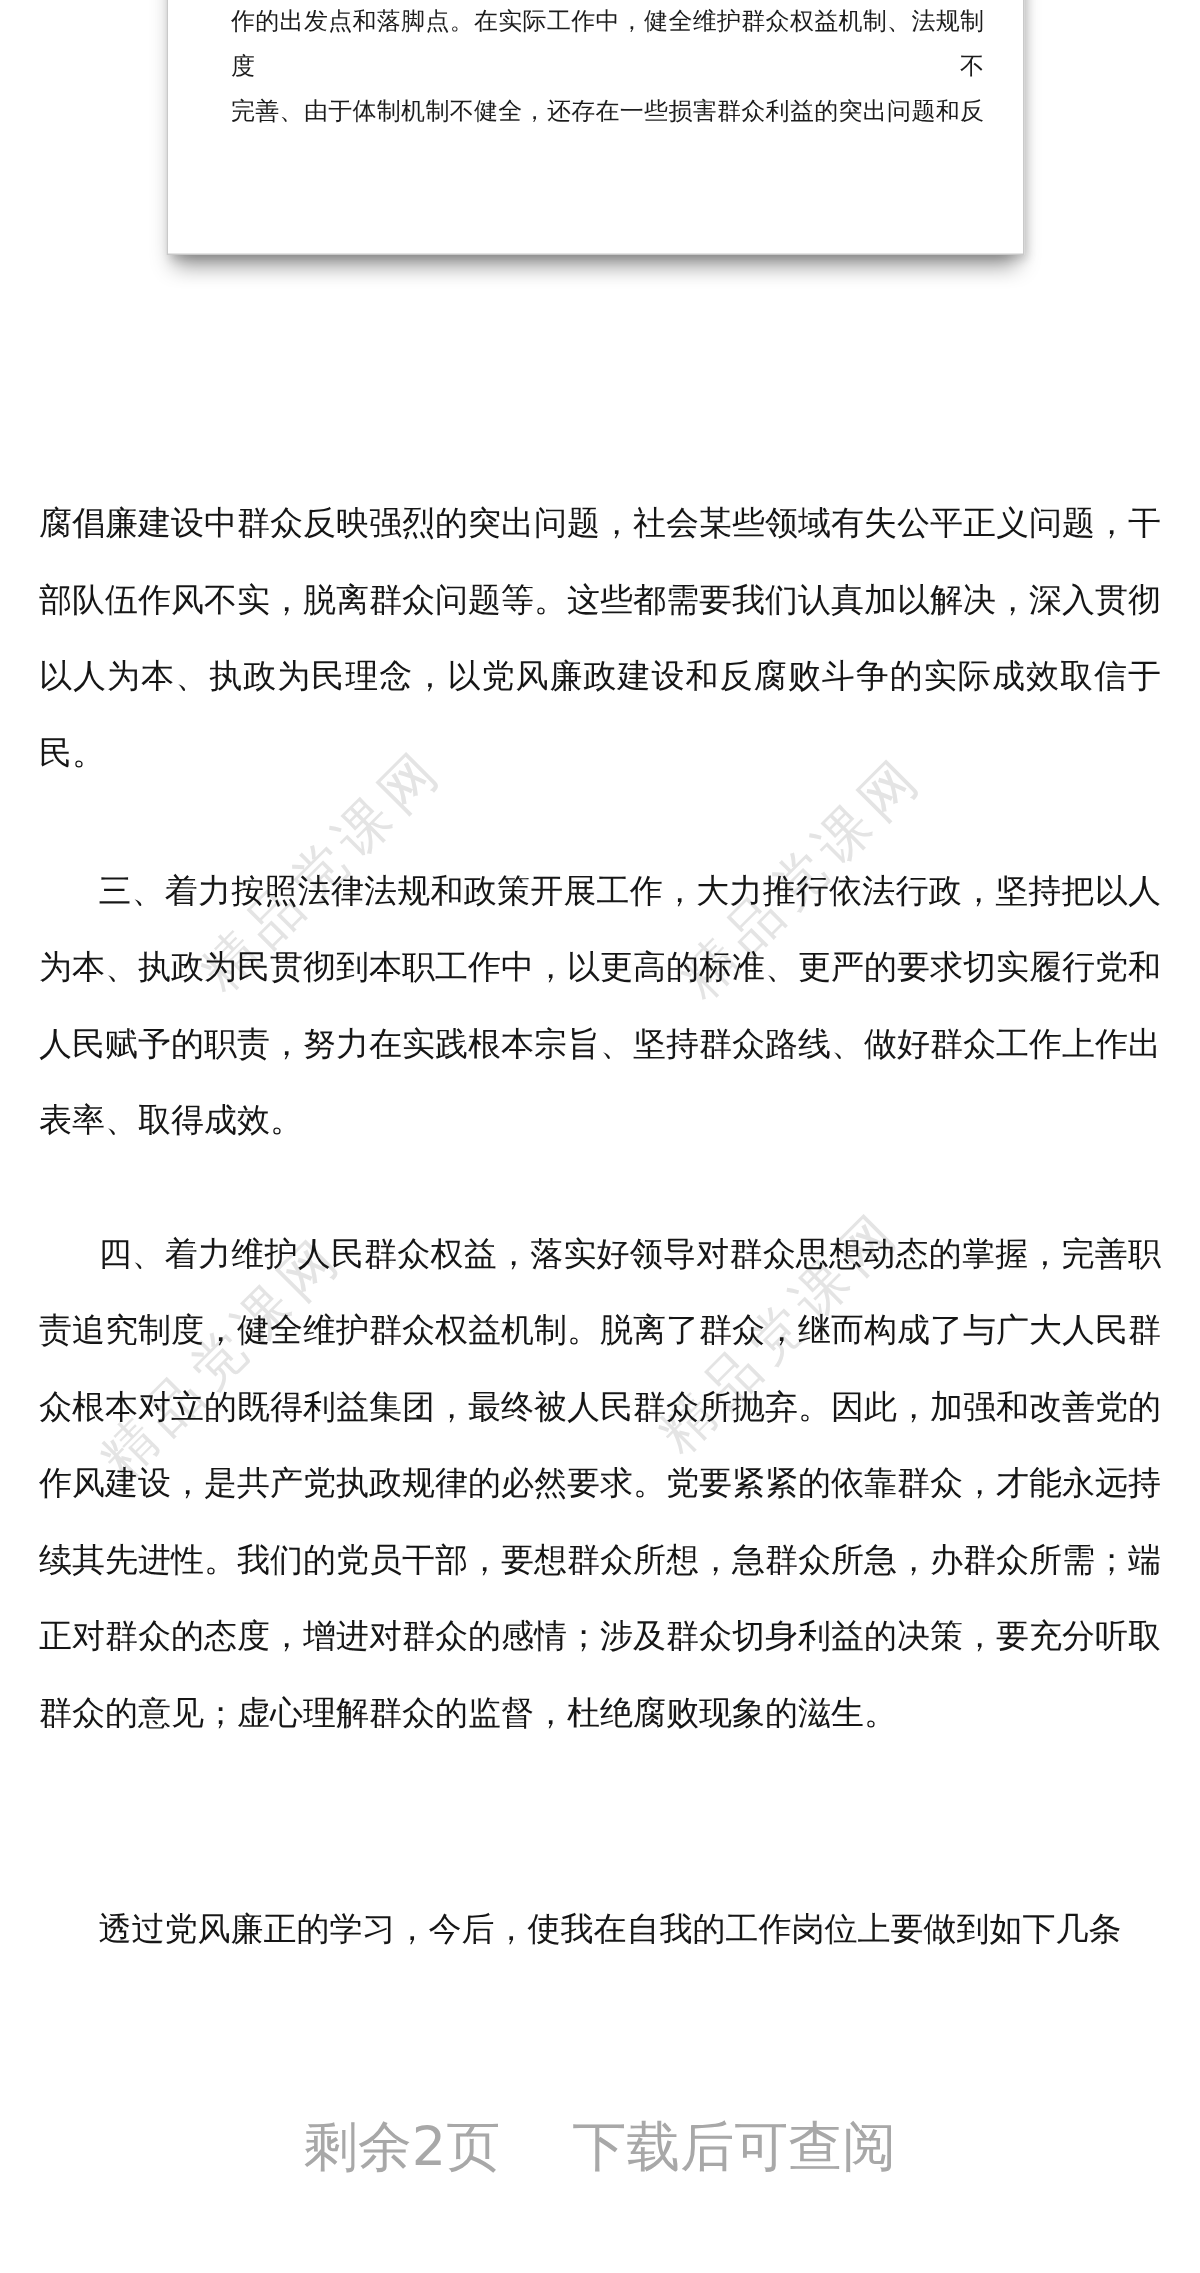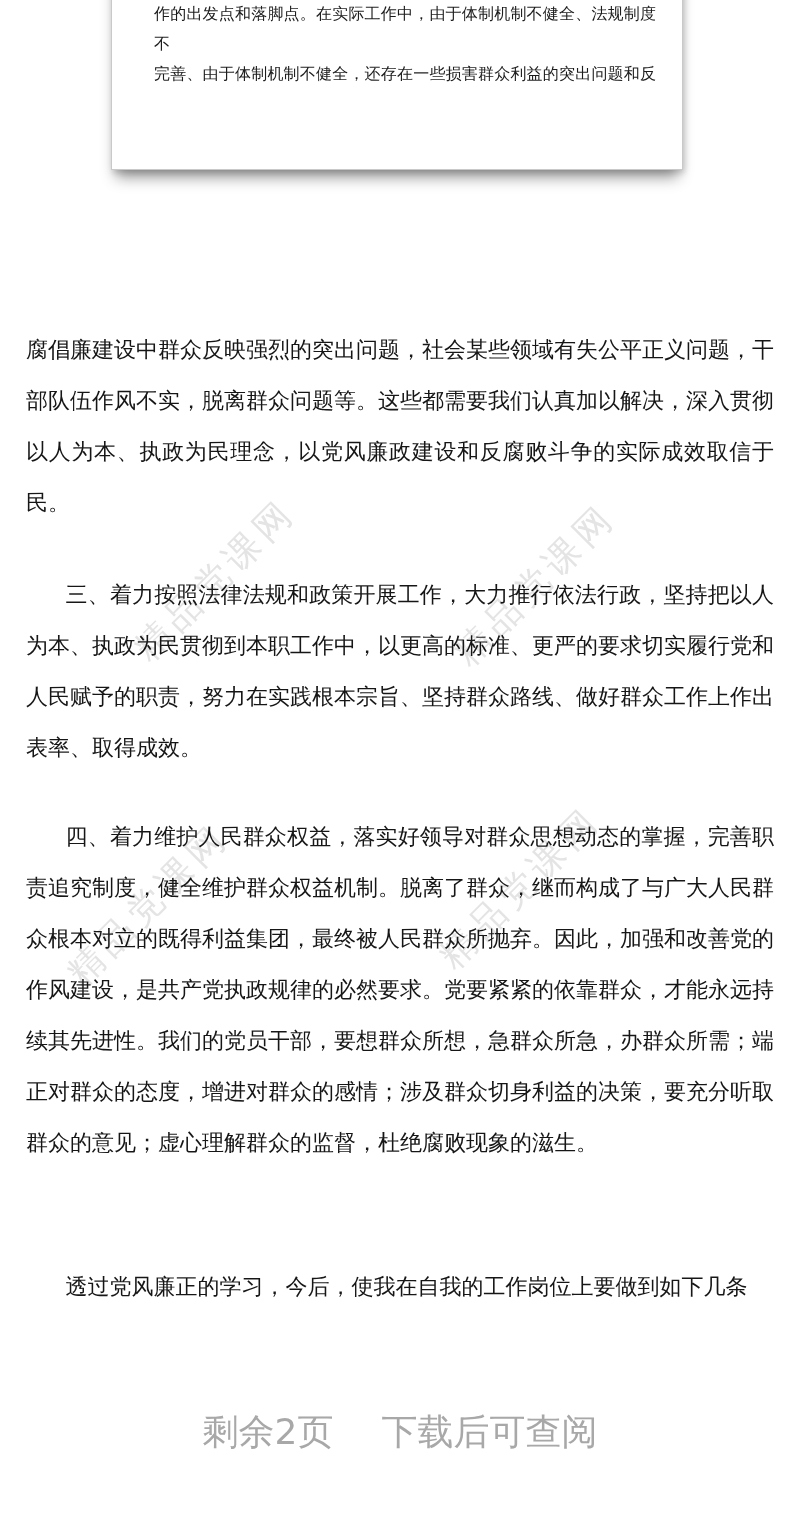--- a/index.html
+++ b/index.html
@@ -93,21 +93,21 @@
 
   <div class="wm-layer">
     <span class="wm" style="left:215px;top:580px">精品党课网</span>
     <span class="wm" style="left:535px;top:585px">精品党课网</span>
     <span class="wm" style="left:148px;top:905px">精品党课网</span>
     <span class="wm" style="left:520px;top:888px">精品党课网</span>
   </div>
 
   <div class="preview-card">
     <div class="card-text">
-      <div class="card-line">作的出发点和落脚点。在实际工作中，由于体制机制不健全、法规制度不</div>
+      <div class="card-line">作的出发点和落脚点。在实际工作中，健全维护群众权益机制、法规制度不</div>
       <div class="card-line">完善、由于体制机制不健全，还存在一些损害群众利益的突出问题和反</div>
     </div>
   </div>
 
   <p class="para p1">腐倡廉建设中群众反映强烈的突出问题，社会某些领域有失公平正义问题，干部队伍作风不实，脱离群众问题等。这些都需要我们认真加以解决，深入贯彻以人为本、执政为民理念，以党风廉政建设和反腐败斗争的实际成效取信于民。</p>
 
   <p class="para indent p2">三、着力按照法律法规和政策开展工作，大力推行依法行政，坚持把以人为本、执政为民贯彻到本职工作中，以更高的标准、更严的要求切实履行党和人民赋予的职责，努力在实践根本宗旨、坚持群众路线、做好群众工作上作出表率、取得成效。</p>
 
   <p class="para indent p4">透过党风廉正的学习，今后，使我在自我的工作岗位上要做到如下几条</p>
 

